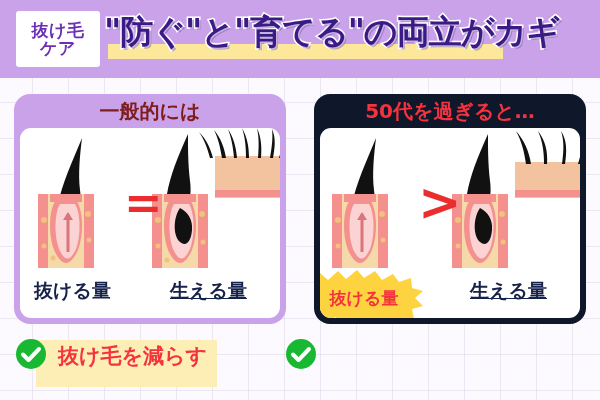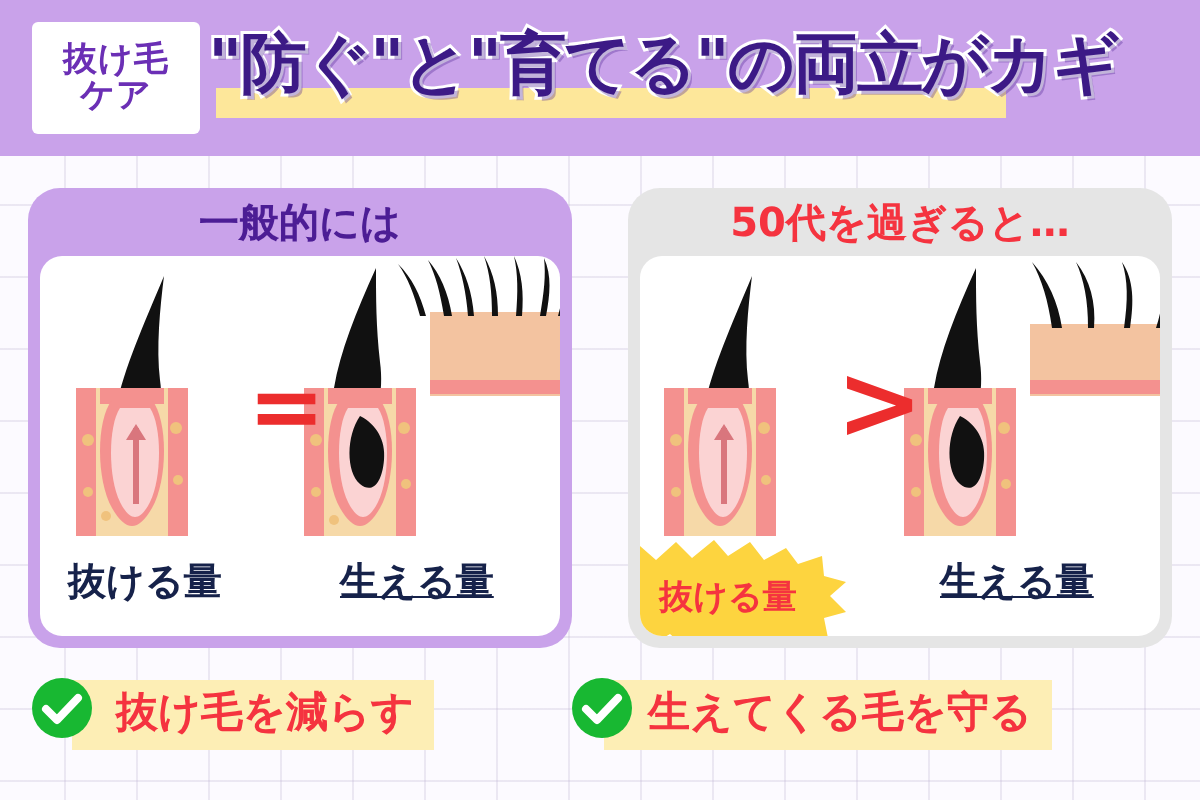--- a/index.html
+++ b/index.html
@@ -46,26 +46,26 @@
     -webkit-text-stroke:3px #ffffff;
     paint-order:stroke fill;
     text-shadow:2px 2px 0 rgba(80,40,150,.35);
   }
   
   .card{
     position:absolute;top:94px;width:272px;height:230px;
     border-radius:16px;overflow:hidden;
   }
   #card-left{left:14px;background:#c9a2ea;}
-  #card-right{left:314px;background:#e5e5e5;}
+  #card-right{left:314px;background:#0f172a;}
   .card-head{
     height:34px;display:flex;align-items:center;justify-content:center;
     font-size:20px;font-weight:bold;letter-spacing:0px;
   }
-  #card-left .card-head{color:#4c1d95;}
+  #card-left .card-head{color:#7f1d1d;}
   #card-right .card-head{color:#f5333f;}
   .card-body{
     position:absolute;left:6px;right:6px;top:34px;bottom:6px;
     background:#ffffff;border-radius:11px;overflow:hidden;
   }
   
   .illus{position:absolute;left:0;top:0;width:260px;height:150px;}
   .op{
     position:absolute;font-weight:bold;color:#ec2d2d;
     font-size:46px;line-height:1;
@@ -92,21 +92,21 @@
   
   .bottom-row{position:absolute;top:334px;height:44px;}
   #bottom-left{left:14px;width:272px;}
   #bottom-right{left:284px;width:310px;}
   .check-icon{
     position:absolute;left:0;top:3px;width:34px;height:34px;
   }
   .msg-band{
     position:absolute;left:22px;top:6px;height:31px;
     background:#fdeeb5;display:flex;align-items:center;
-    padding:0 10px 4px 22px;
+    padding:0 10px 16px 22px;
   }
   .msg-band span{
     font-size:21px;font-weight:bold;color:#f5333f;white-space:nowrap;
   }
   #bottom-right .msg-band{left:18px;}
 </style>
 </head>
 <body>
 
 <div id="bg-grid"></div>
@@ -236,20 +236,17 @@
   <div class="msg-band">
     <span>抜け毛を減らす</span>
   </div>
   <svg class="check-icon" viewBox="0 0 34 34">
     <circle cx="17" cy="17" r="15" fill="#18b832"></circle>
     <path d="M9 17.5 l5.5 5.5 L25 12" stroke="#ffffff" stroke-width="4" fill="none" stroke-linecap="round" stroke-linejoin="round"></path>
   </svg>
 </div>
 
 <div class="bottom-row" id="bottom-right">
-  <div class="msg-band">
-    <span>生えてくる毛を守る</span>
-  </div>
   <svg class="check-icon" viewBox="0 0 34 34">
     <circle cx="17" cy="17" r="15" fill="#18b832"></circle>
     <path d="M9 17.5 l5.5 5.5 L25 12" stroke="#ffffff" stroke-width="4" fill="none" stroke-linecap="round" stroke-linejoin="round"></path>
   </svg>
 </div>
 
 </body></html>

